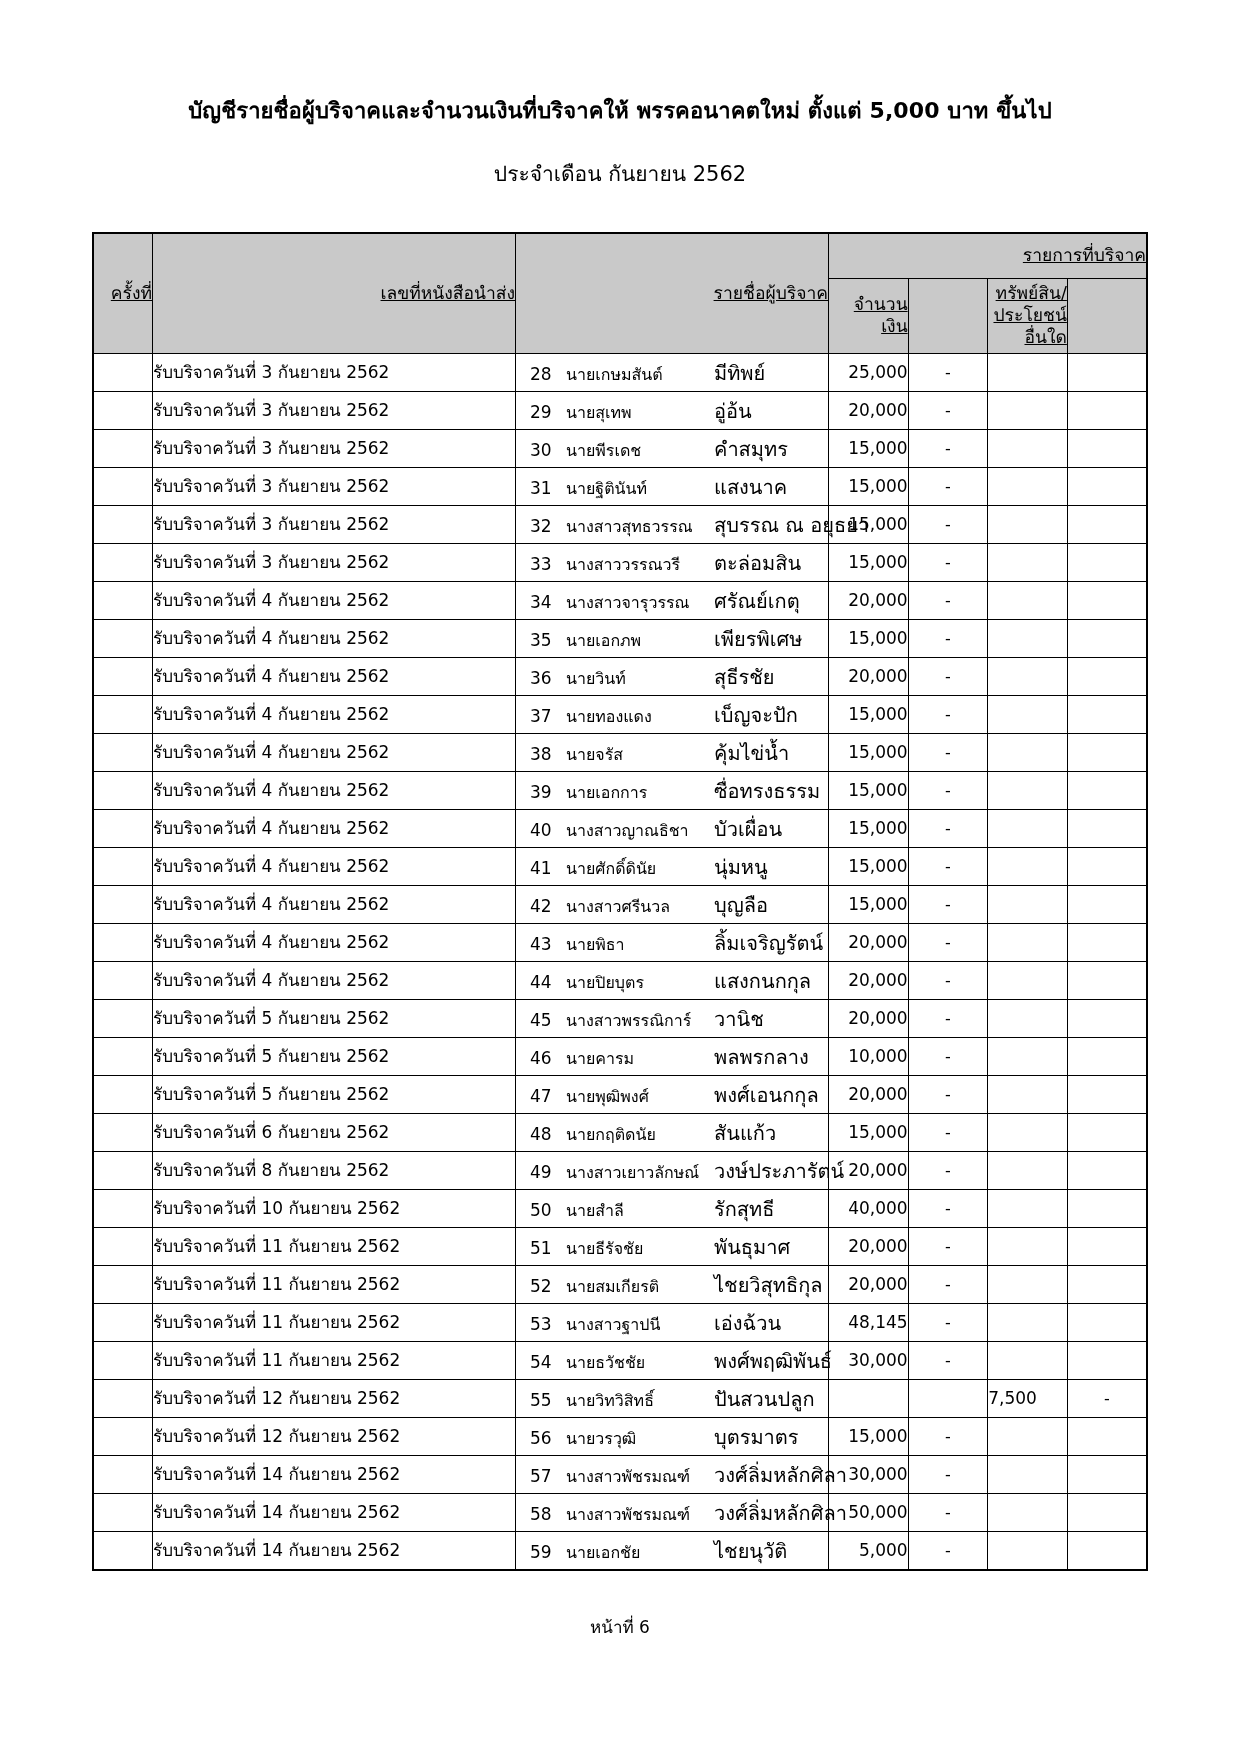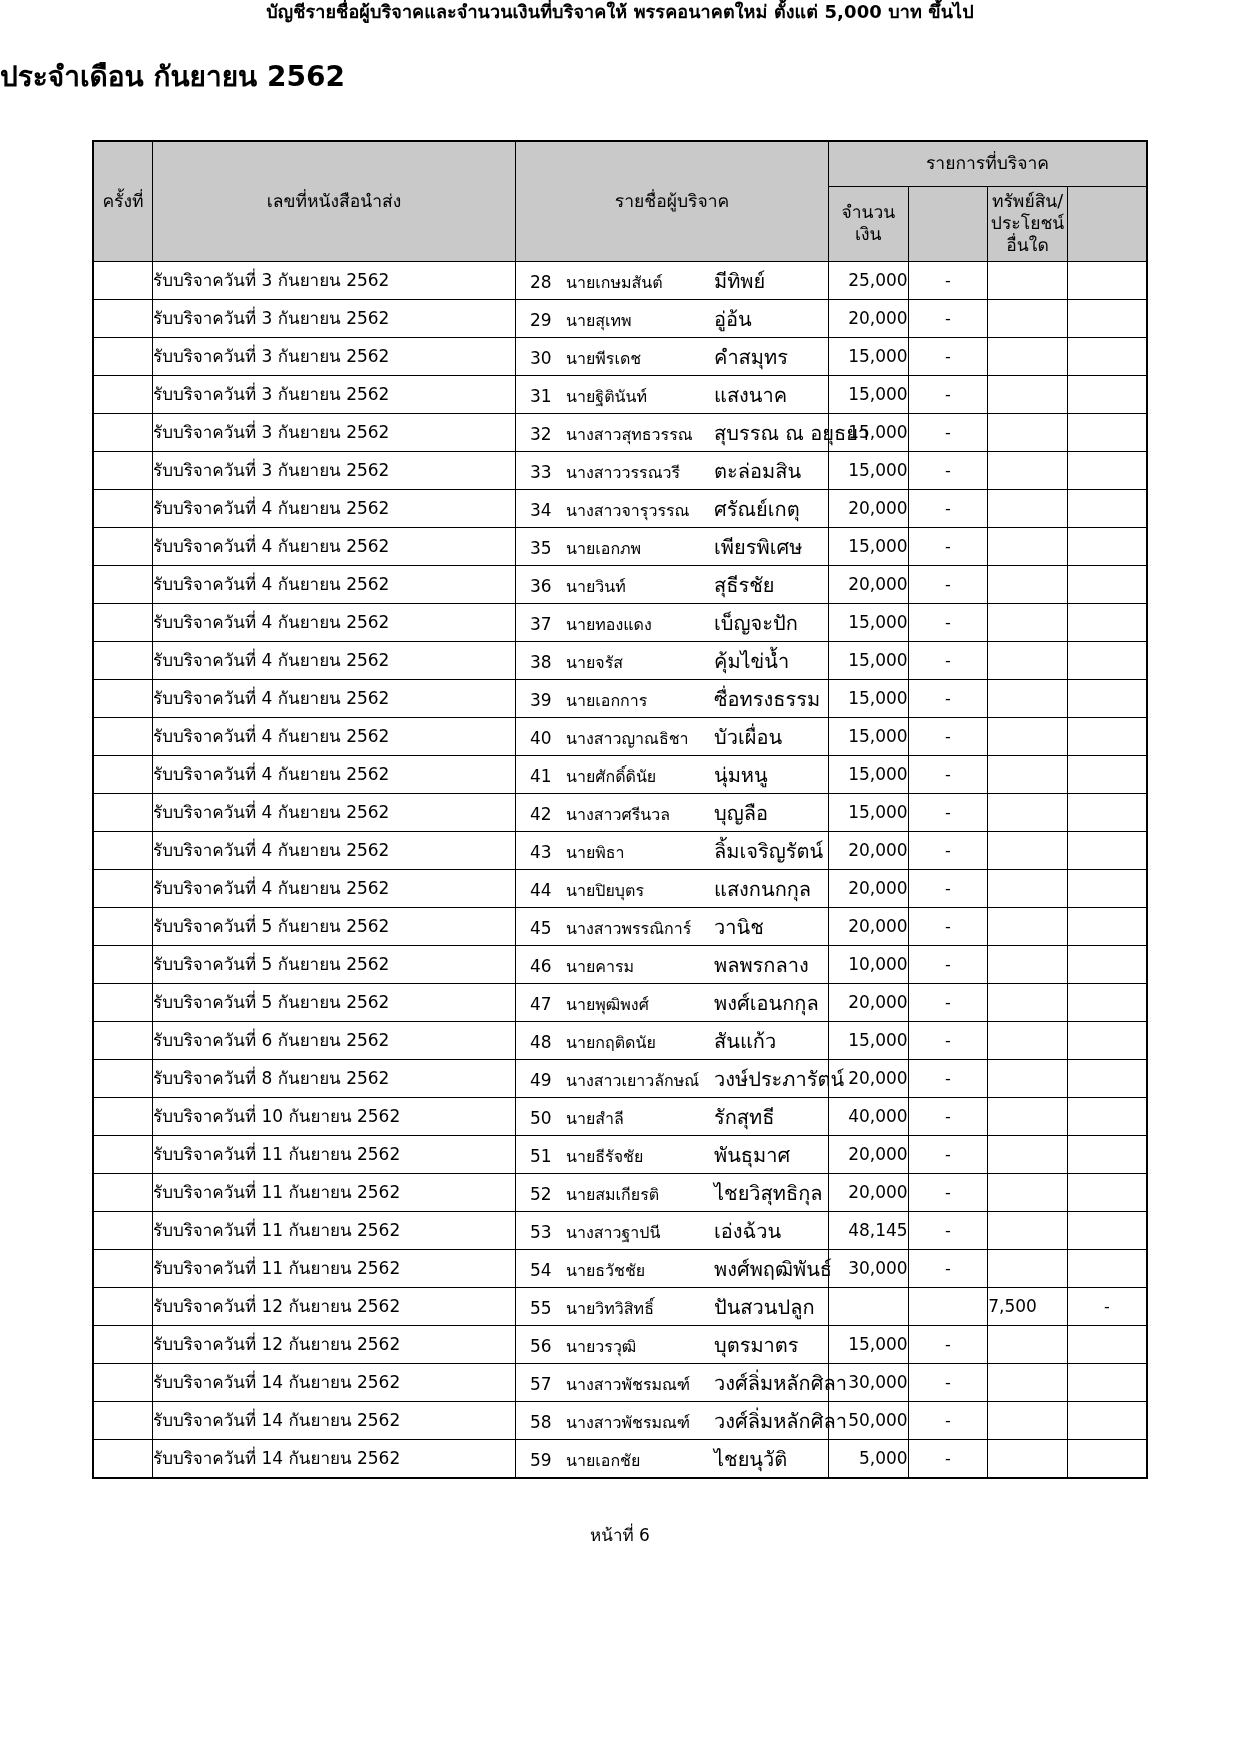--- a/index.html
+++ b/index.html
@@ -17,29 +17,30 @@
   }
   .page {
     width: 1240px;
     height: 1754px;
     box-sizing: border-box;
     padding: 0;
     position: relative;
   }
   .doc-title {
     text-align: center;
-    font-size: 18px;
+    font-size: 22px;
     font-weight: bold;
     letter-spacing: 0.1px;
+    padding-top: 96px;
     line-height: 1.35;
   }
   .doc-subtitle {
-    text-align: left;
-    font-size: 28px;
-    font-weight: bold;
+    text-align: center;
+    font-size: 21px;
+    font-weight: normal;
     padding-top: 34px;
     line-height: 1.35;
   }
   .table-wrap {
     margin: 0 auto;
     margin-top: 44px;
     width: 1056px;
   }
   table.donation {
     border-collapse: collapse;
@@ -52,22 +53,23 @@
     border: 1px solid #000;
     padding: 0;
     font-weight: normal;
     vertical-align: middle;
   }
   
   thead th {
     background: #c9c9c9;
     font-size: 17.5px;
     font-weight: bold;
-    text-align: center;
+    text-align: right;
     line-height: 1.25;
+    text-decoration: underline;
   }
   th.h-seq {
     width: 58px;
     height: 118px;
     border-right: 2px solid #000;
     border-bottom: 2px solid #000;
     border-top: 2px solid #000;
   }
   th.h-doc {
     width: 362px;

